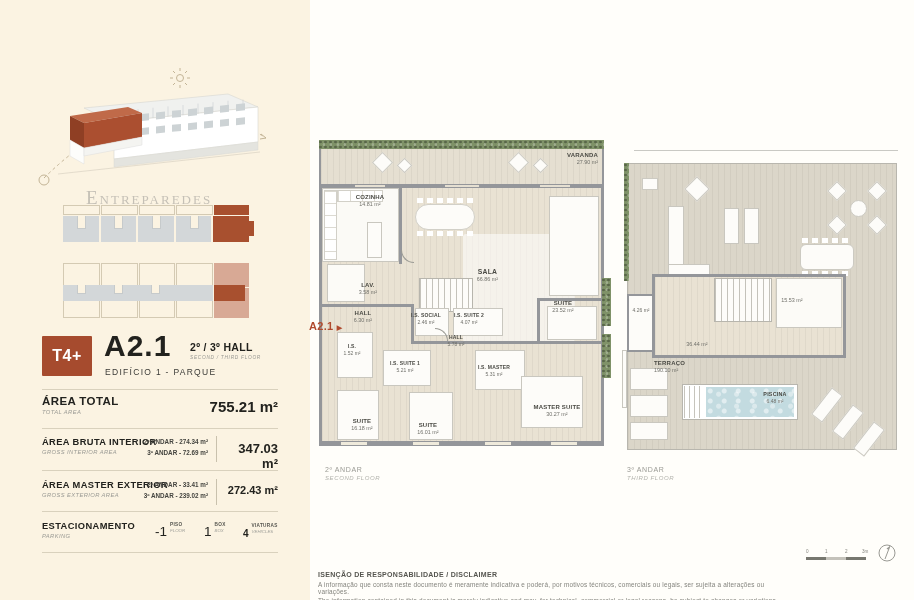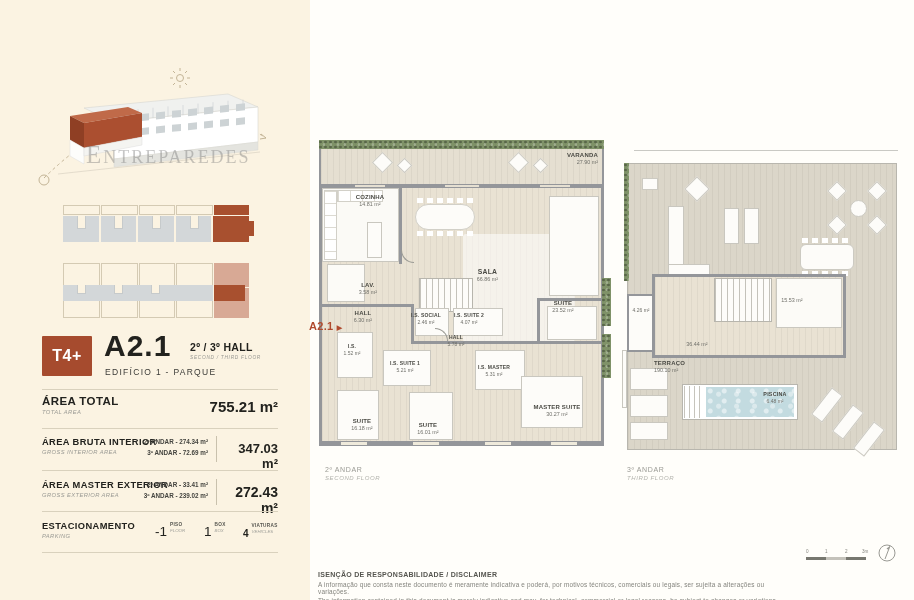--- a/index.html
+++ b/index.html
@@ -8,21 +8,21 @@
   .page { position:relative; width:914px; height:600px; background:#fffefa; overflow:hidden; }
   .abs { position:absolute; }
 
   
   .sidebar { position:absolute; left:0; top:0; width:310px; height:600px; background:#fbf3e2; }
   .logo { position:absolute; left:44px; top:13px; width:116px; text-align:center; color:#7d8b52; }
   .logo .mark { font-family:"Liberation Serif", serif; font-size:34px; letter-spacing:6px; font-weight:400; }
   .logo .tag { font-size:5px; letter-spacing:2.6px; margin-top:3px; color:#8a9169; }
   .watermark { position:absolute; left:86px; top:141px; width:256px; z-index:6; color:rgba(122,122,122,0.42);
                font-family:"Liberation Serif", serif; font-variant:small-caps; pointer-events:none; }
-  .watermark .w1 { font-size:25px; letter-spacing:2px; }
+  .watermark .w1 { font-size:19px; letter-spacing:2px;margin-top:46px; }
   .watermark .w2 { font-size:21px; text-align:right; padding-right:26px; margin-top:4px; }
 
   
   .illus { position:absolute; left:28px; top:62px; width:256px; height:140px; }
 
   
   .diag { position:absolute; left:63px; width:186px; }
   .cellrow { display:flex; gap:1px; }
   .cell { flex:1; border:1px solid rgba(180,168,140,0.55); }
   .gcell { position:relative; flex:1; background:#d3d7d9; margin-right:1px; }
@@ -228,21 +228,21 @@
 
     <div class="abs lblk sm" style="left:42px; top:480px;">
       <div class="pt">ÁREA MASTER EXTERIOR</div>
       <div class="en">GROSS EXTERIOR AREA</div>
     </div>
     <div class="midrows" style="left:120px; top:479px; width:88px;">
       <div>2º ANDAR - 33.41 m²</div>
       <div>3º ANDAR - 239.02 m²</div>
     </div>
     <div class="vdiv" style="left:216px; top:479px; height:26px;"></div>
-    <div class="abs bigval" style="left:220px; top:484px; width:58px; font-size:14px;">272.43 m²</div>
+    <div class="abs bigval" style="left:220px; top:484px; width:58px; font-size:11px;">272.43 m²</div>
 
     <div class="hr" style="top:511px;"></div>
 
     <div class="abs lblk sm" style="left:42px; top:521px;">
       <div class="pt">ESTACIONAMENTO</div>
       <div class="en">PARKING</div>
     </div>
     <div class="abs" style="left:155px; top:522px;">
       <span class="pval">-1</span><span class="plbls"><span class="p1">PISO</span><span class="p2">FLOOR</span></span>
     </div>

